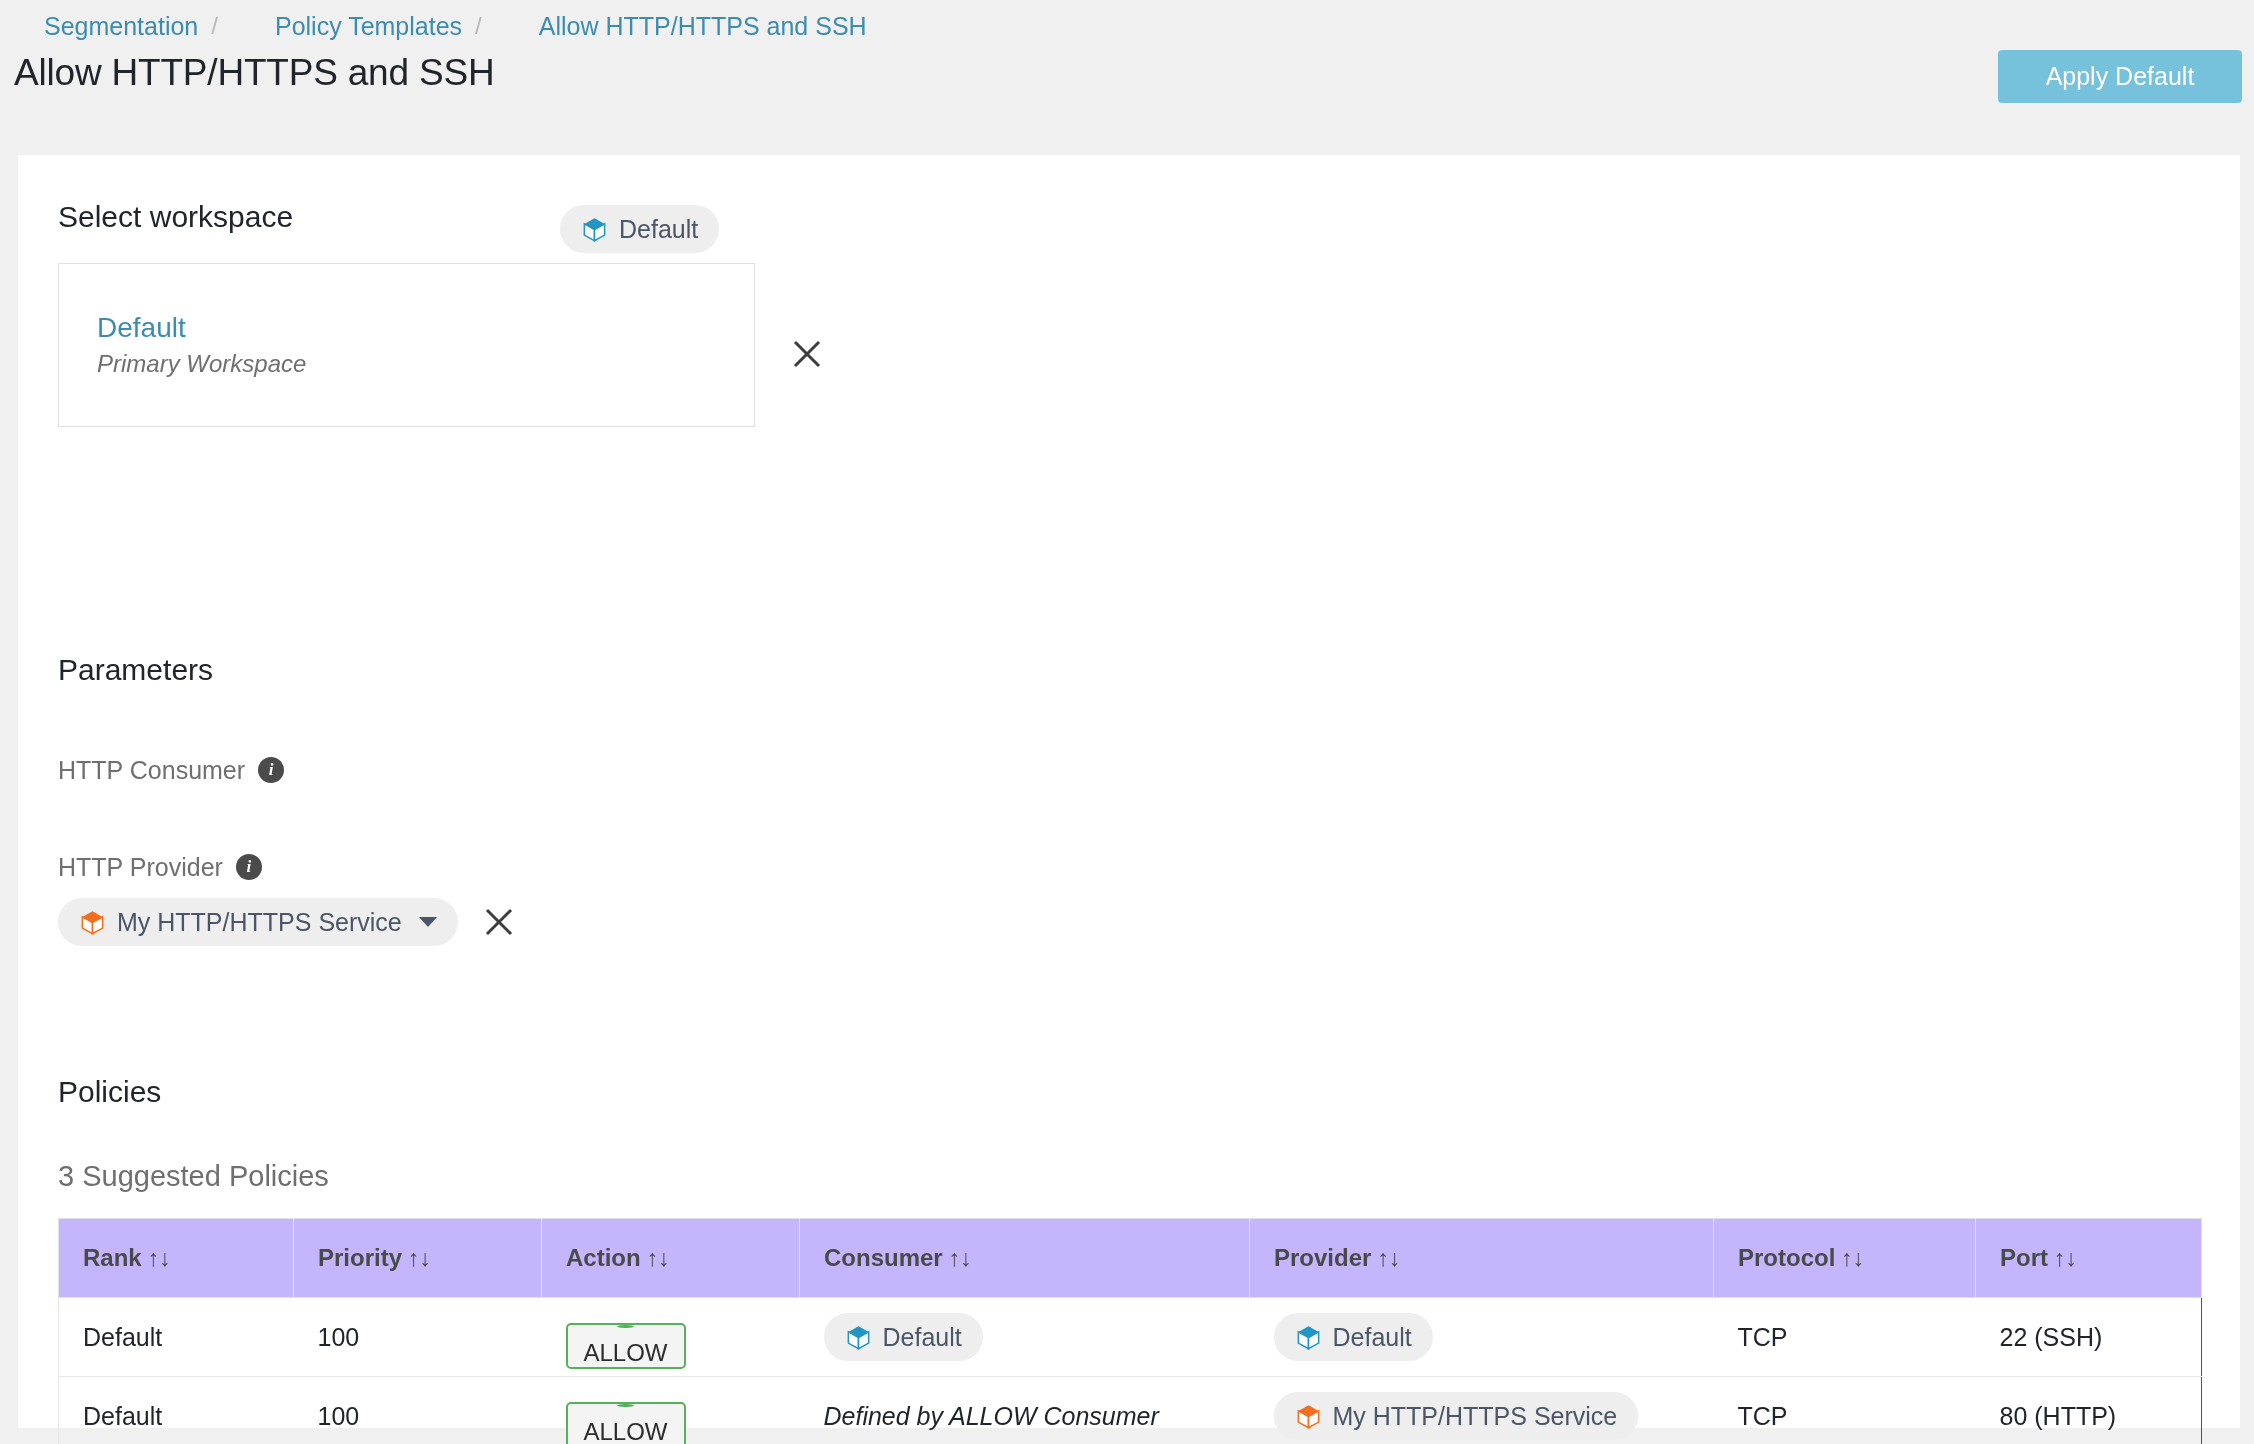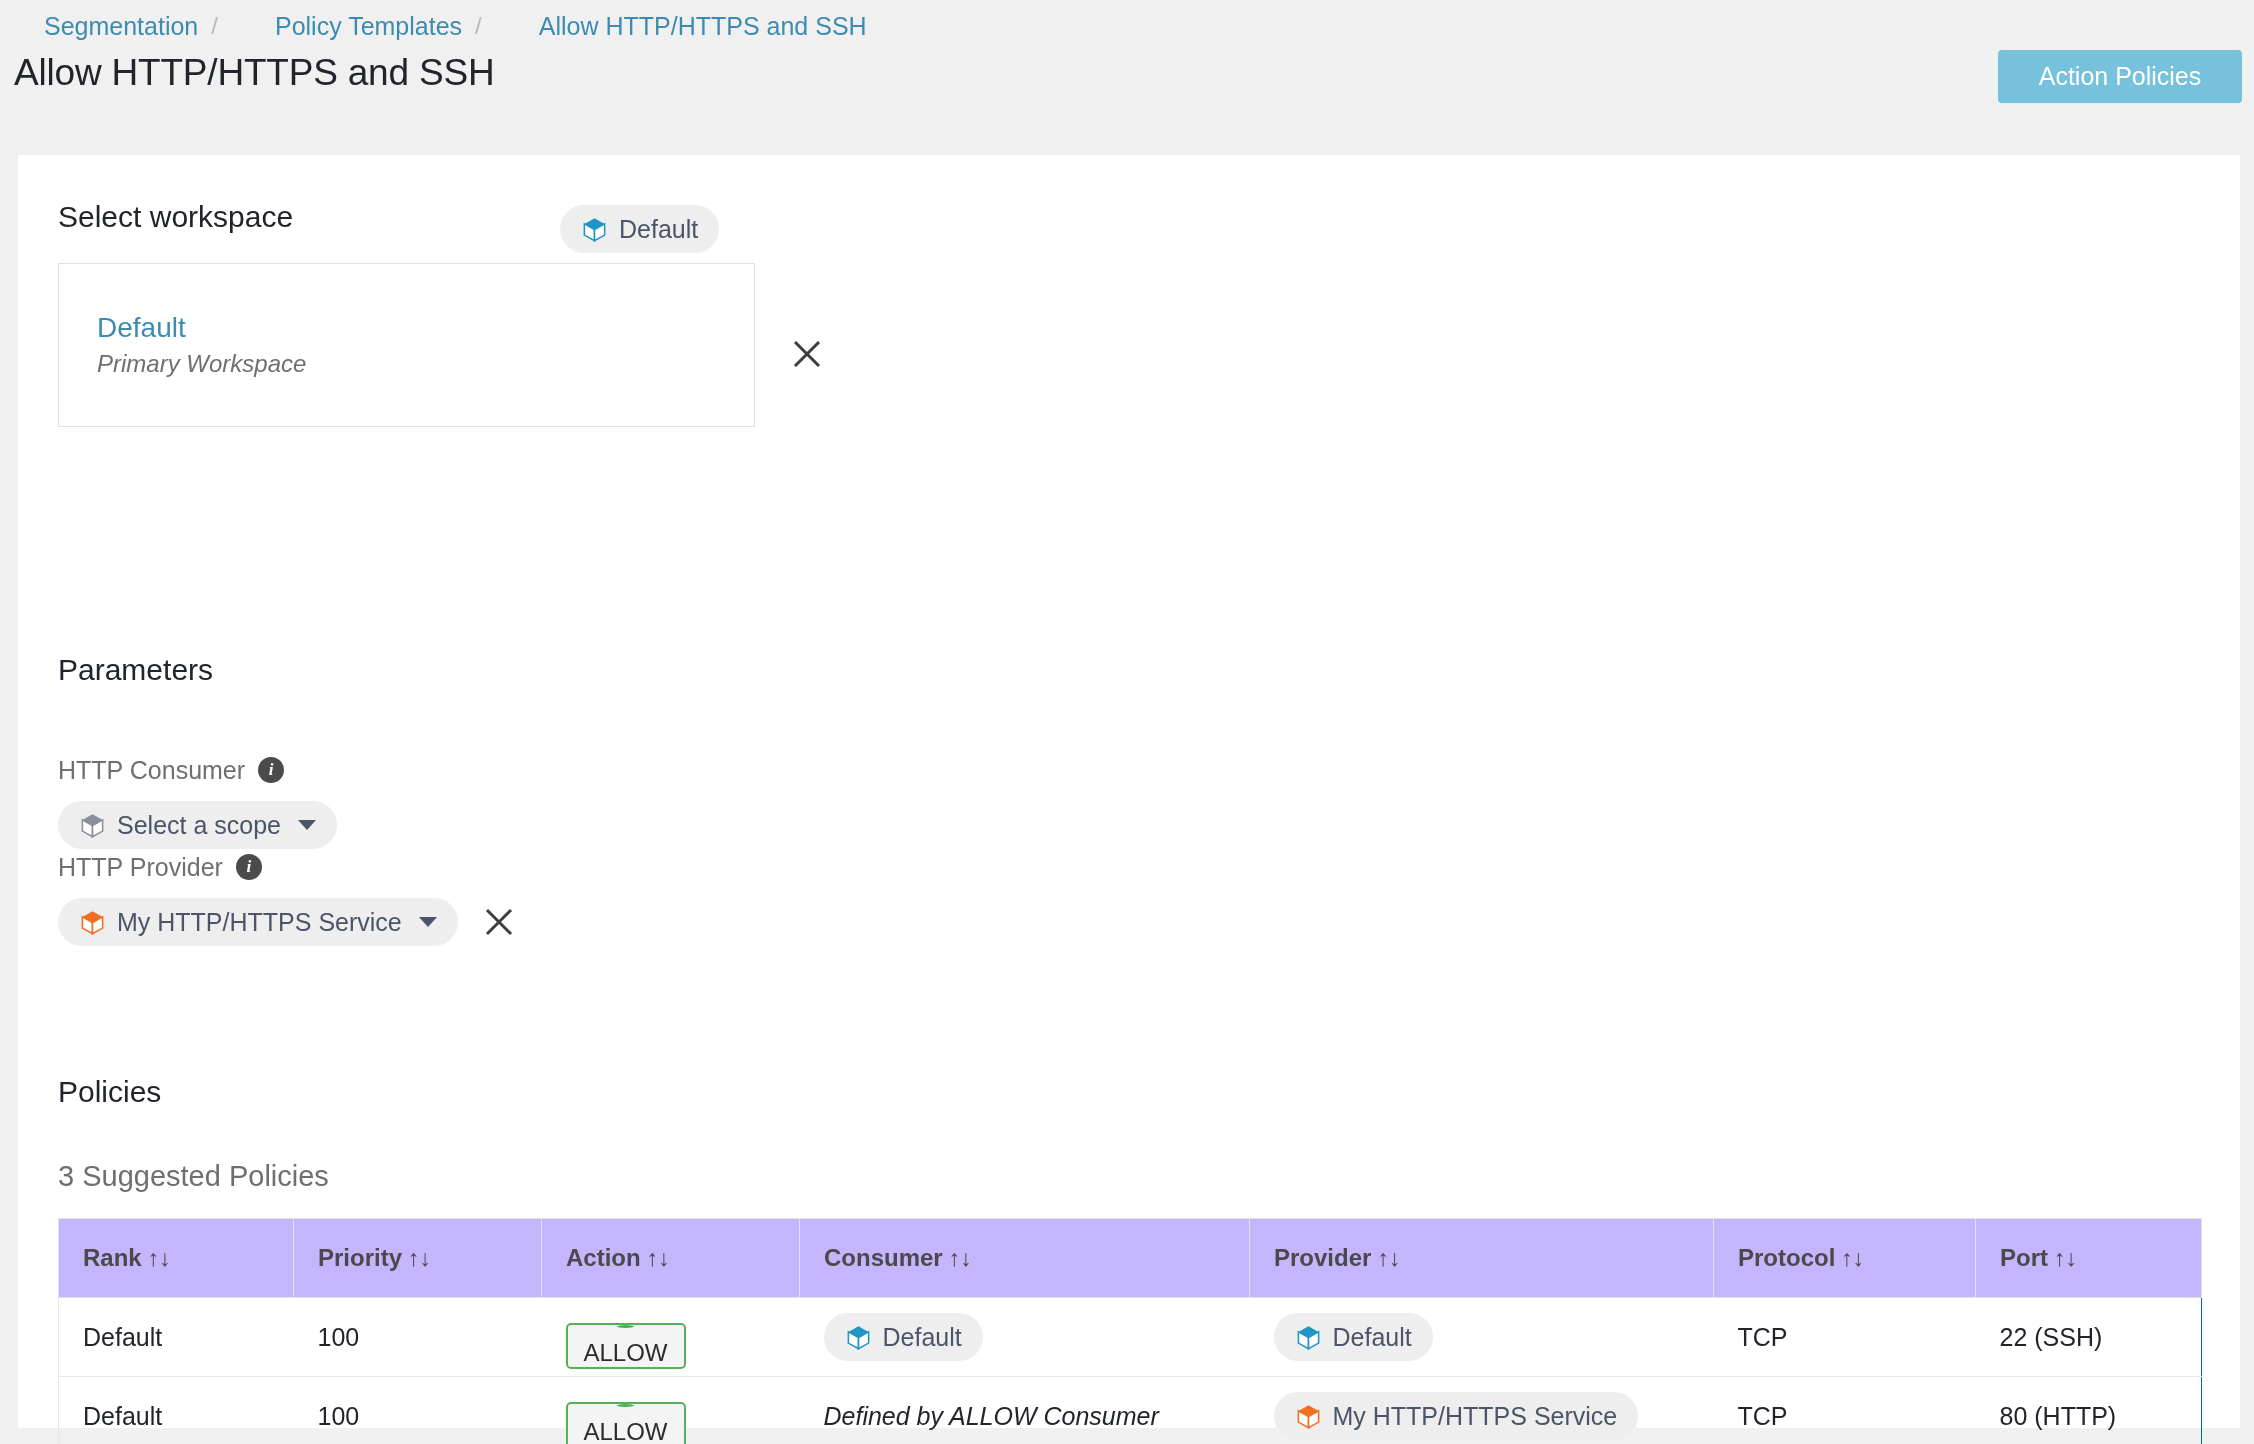--- a/index.html
+++ b/index.html
@@ -173,21 +173,21 @@
   <nav class="breadcrumb">
     <span class="crumb">Segmentation</span>
     <span class="crumb-sep">/</span>
     <span class="crumb">Policy Templates</span>
     <span class="crumb-sep">/</span>
     <span class="crumb">Allow HTTP/HTTPS and SSH</span>
   </nav>
 
   <div class="title-row">
     <h1 class="page-title">Allow HTTP/HTTPS and SSH</h1>
-    <button class="apply-btn">Action Policies</button>
+    <button class="apply-btn">Apply Default</button>
   </div>
 
   <div class="panel">
 
     
     <div class="section-title" id="sec-workspace">Select workspace</div>
 
     <div class="ws-card">
       <div class="ws-info">
         <div class="ws-name">Default</div>
@@ -209,31 +209,20 @@
     <span class="x-btn ws-x"></span>
 
     
     <div class="section-title" id="sec-params">Parameters</div>
 
     
     <div class="param" style="top:598px;">
       <div class="param-label">
         <span>HTTP Consumer</span>
         <span class="info-icon">i</span>
-      </div>
-      <div class="param-control">
-        <span class="chip">
-          <svg class="cube" width="27" height="27" viewBox="0 0 24 24">
-            <path d="M12 2 L21 7 L12 12 L3 7 Z" fill="#8a8f98"></path>
-            <path d="M3 7 L12 12 L12 22 L3 17 Z" fill="#ffffff" stroke="#8a8f98" stroke-width="1.4"></path>
-            <path d="M21 7 L12 12 L12 22 L21 17 Z" fill="#ffffff" stroke="#8a8f98" stroke-width="1.4"></path>
-          </svg>
-          <span>Select a scope</span>
-          <span class="caret"></span>
-        </span>
       </div>
     </div>
 
     
     <div class="param" style="top:695px;">
       <div class="param-label">
         <span>HTTP Provider</span>
         <span class="info-icon">i</span>
       </div>
       <div class="param-control">

